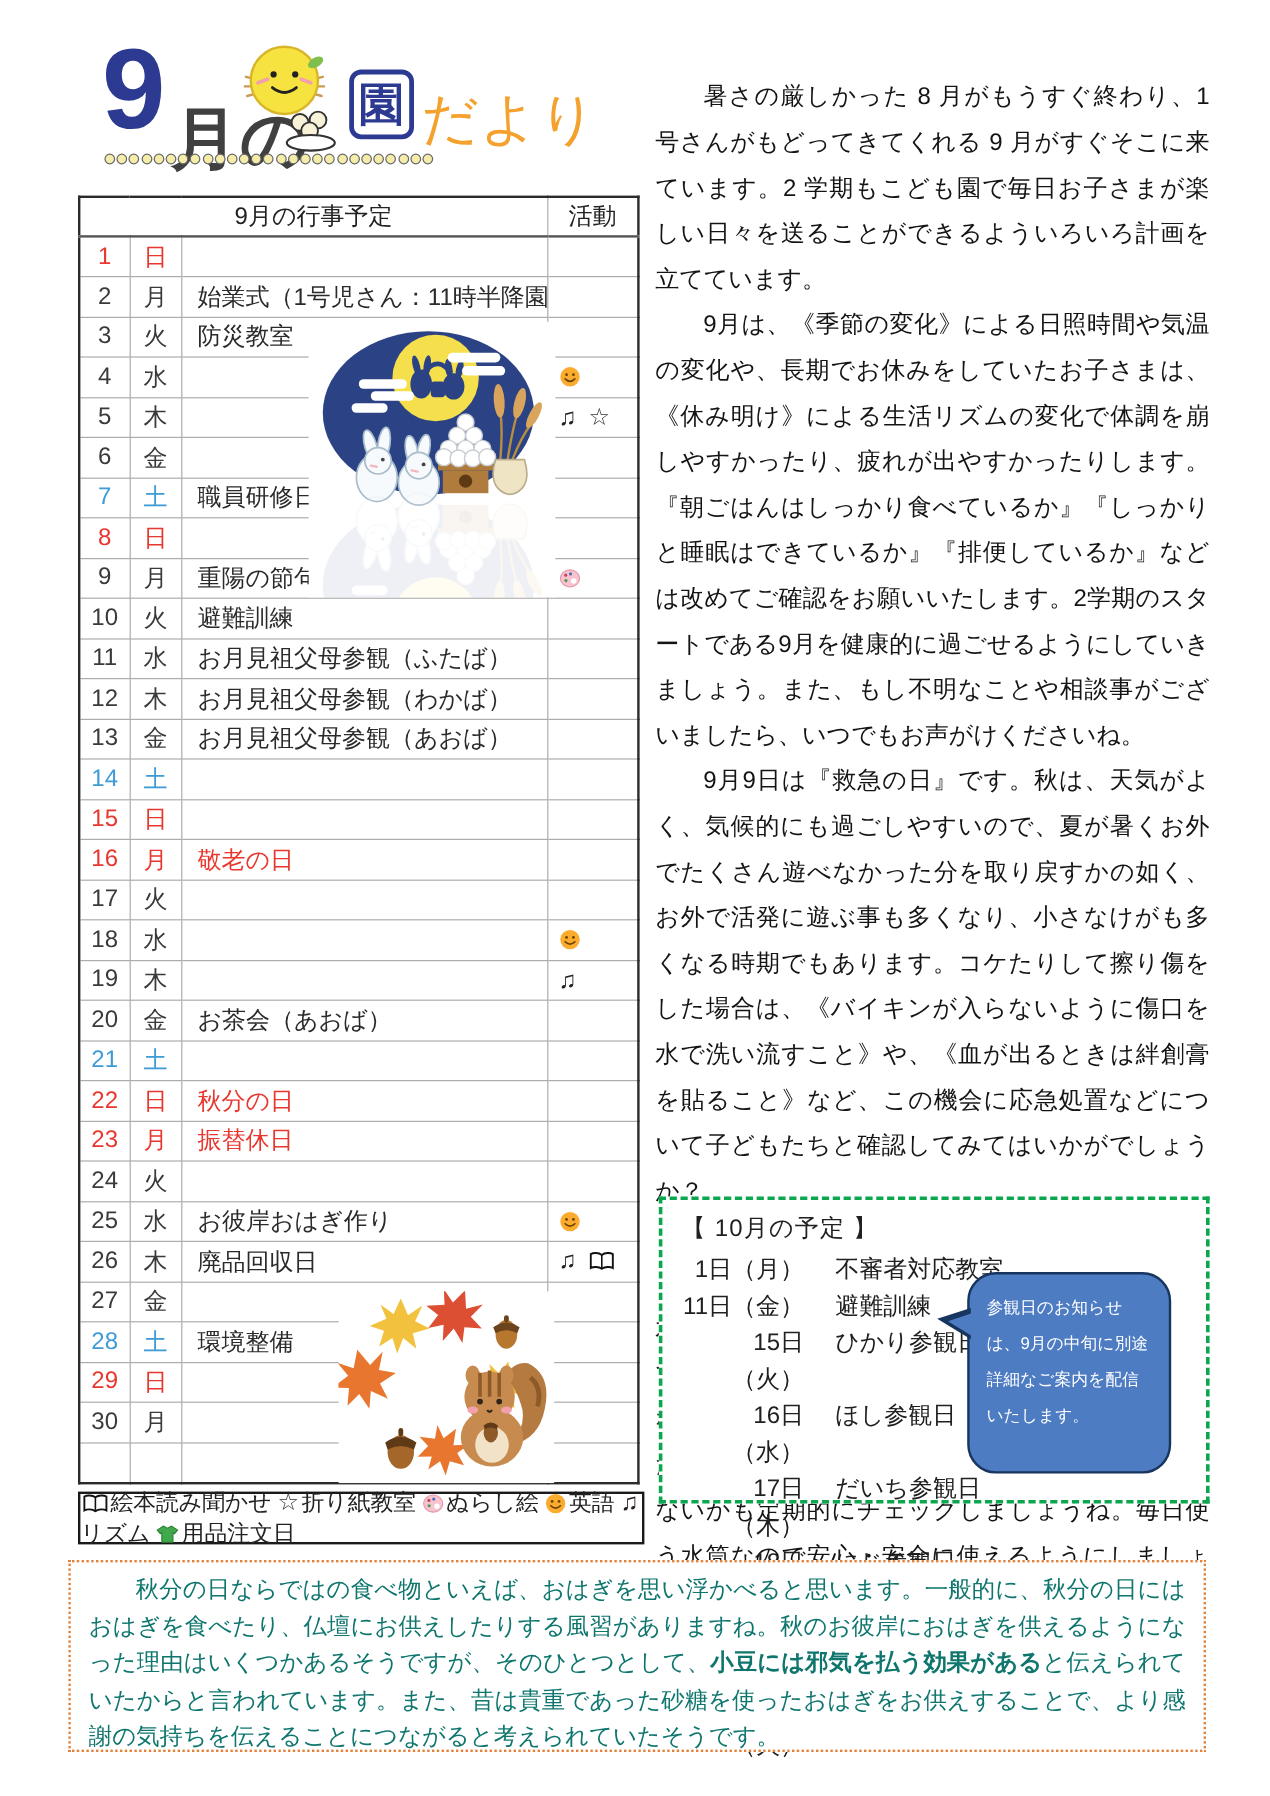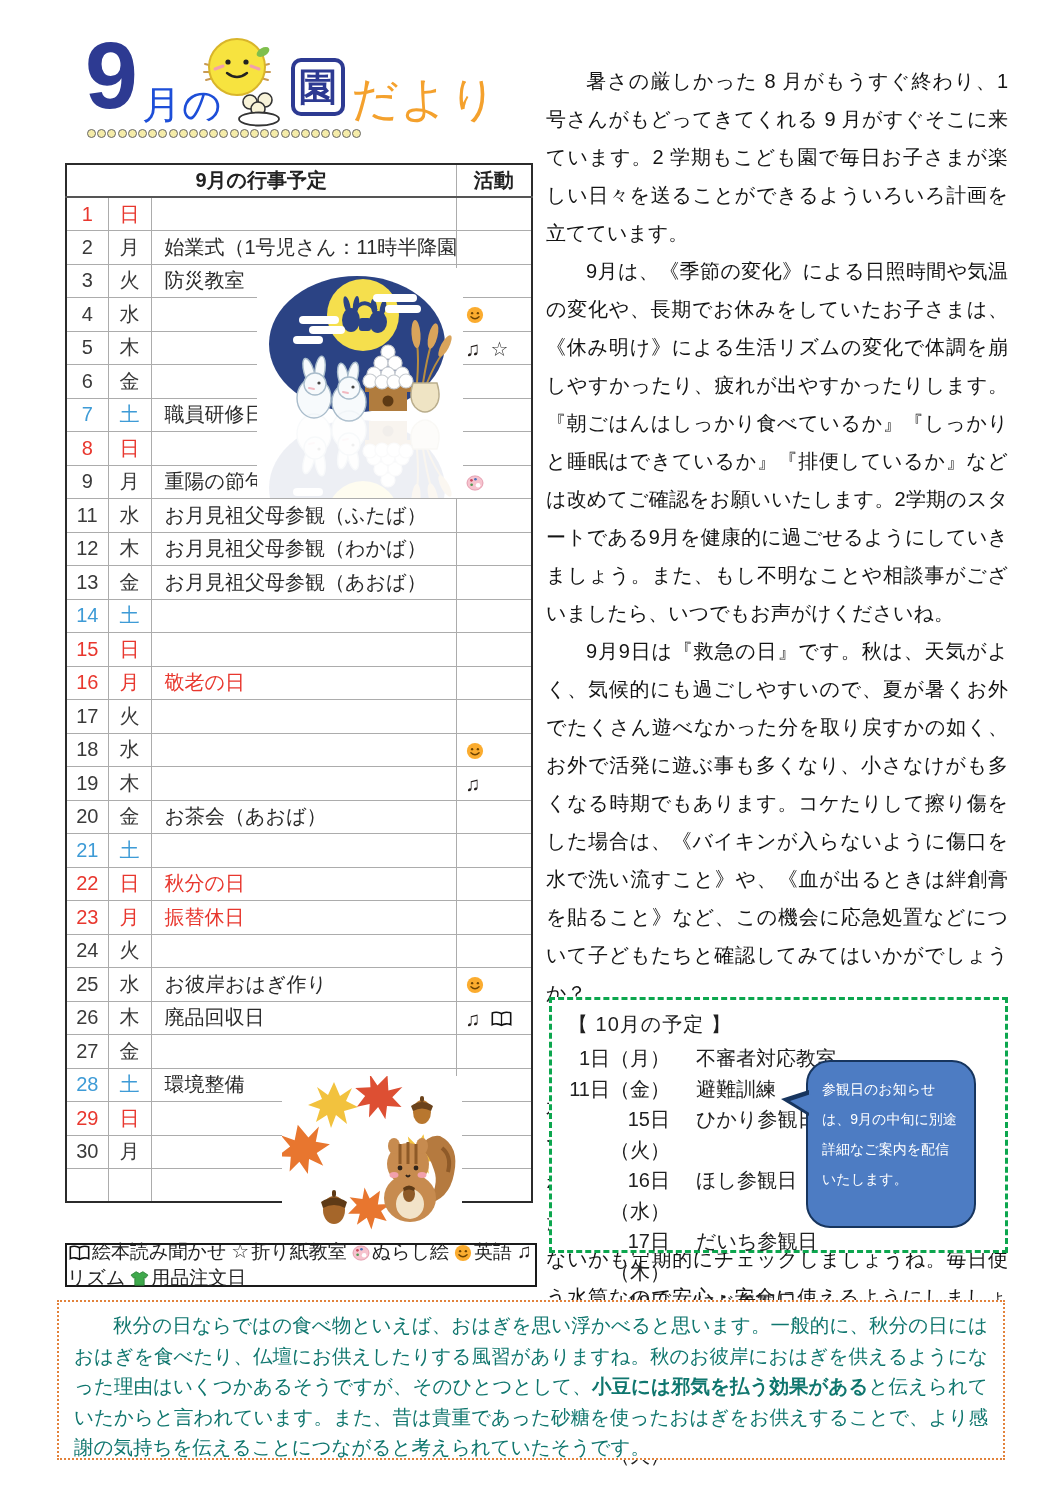--- a/index.html
+++ b/index.html
@@ -2,33 +2,33 @@
 <html><head>
 <meta charset="utf-8">
 <style>
   * { margin:0; padding:0; box-sizing:border-box; }
   body { background:#fff; font-family:"Liberation Sans","DejaVu Sans",sans-serif; }
   .page { position:relative; width:1058px; height:1497px; background:#fff; overflow:hidden; color:#1c1c1c; }
 
   
   .logo { position:absolute; left:85px; top:36px; width:420px; height:112px; }
   .logo-9 { position:absolute; left:0; top:-8px; font-size:95px; line-height:1; font-weight:bold; color:#2D3A92; }
-  .logo-tsukino { position:absolute; left:57px; top:42px; font-size:39px; font-weight:normal; color:#1d4ed8; letter-spacing:1px; }
+  .logo-tsukino { position:absolute; left:57px; top:42px; font-size:57px; font-weight:bold; color:#404040; letter-spacing:1px; }
   .logo-face { position:absolute; left:116px; top:0px; }
   .logo-plate { position:absolute; left:150px; top:54px; }
   .logo-en { position:absolute; left:206px; top:22px; width:54px; height:58px; border:4px solid #2D3A92; border-radius:10px; color:#2D3A92; font-size:38px; font-weight:bold; display:flex; align-items:center; justify-content:center; background:#fff; }
   .logo-dayori { position:absolute; left:266px; top:32px; font-size:47px; font-weight:normal; color:#F4A12D; letter-spacing:1px; }
   .bead-row { position:absolute; left:2px; top:88px; white-space:nowrap; }
   .bead { display:inline-block; width:9px; height:9px; border:1.5px solid #666; border-radius:50%; background:#F5ECA9; margin-right:1.2px; }
 
   
   .cal-wrap { position:absolute; left:65px; top:163px; }
   table.cal { border-collapse:collapse; table-layout:fixed; width:466px; border:2px solid #2b2b2b; background:#fff; }
   table.cal th, table.cal td { border:1px solid #ACACAC; overflow:hidden; white-space:nowrap; }
-  table.cal thead th { height:33px; font-size:20px; font-weight:bold; color:#222; border-bottom:2.5px solid #555; background:#fff; }
+  table.cal thead th { height:33px; font-size:20px; font-weight:normal; color:#222; border-bottom:2.5px solid #555; background:#fff; }
   table.cal td { height:33.5px; font-size:20px; vertical-align:middle; }
   td.td-date { text-align:center; font-size:20px; color:#3a3a3a; }
   td.td-day  { text-align:center; font-size:19px; color:#3a3a3a; }
   td.td-event{ padding-left:13px; color:#2a2a2a; }
   td.td-act  { padding-left:9px; }
   .c-red  { color:#E8372E !important; }
   .c-blue { color:#3E9BD6 !important; }
   .act-ic { display:inline-block; vertical-align:middle; margin-right:10px; line-height:0; }
   .ic-music { font-size:20px; color:#26201e; line-height:1; }
   .ic-star  { font-size:20px; color:#333; line-height:1; }
@@ -166,20 +166,26 @@
             <td class="td-date ">9</td>
             <td class="td-day ">月</td>
             <td class="td-event ">重陽の節句</td>
             <td class="td-act"><span class="act-ic"><svg width="18" height="16" viewBox="0 0 20 18" style="vertical-align:middle">
                   <ellipse cx="10" cy="9" rx="9" ry="8" fill="#F6C3CE" stroke="#E296A9" stroke-width="1"></ellipse>
                   <circle cx="13.5" cy="11.5" r="2.6" fill="#fff"></circle>
                   <circle cx="6" cy="6" r="1.5" fill="#C9485B"></circle>
                   <circle cx="10.5" cy="4.8" r="1.5" fill="#4A72B8"></circle>
                   <circle cx="6.2" cy="11" r="1.5" fill="#4E9A51"></circle>
                 </svg></span></td>
+          </tr>
+          <tr>
+            <td class="td-date ">10</td>
+            <td class="td-day ">火</td>
+            <td class="td-event ">避難訓練</td>
+            <td class="td-act"></td>
           </tr>
           <tr>
             <td class="td-date ">11</td>
             <td class="td-day ">水</td>
             <td class="td-event ">お月見祖父母参観（ふたば）</td>
             <td class="td-act"></td>
           </tr>
           <tr>
             <td class="td-date ">12</td>
             <td class="td-day ">木</td>

